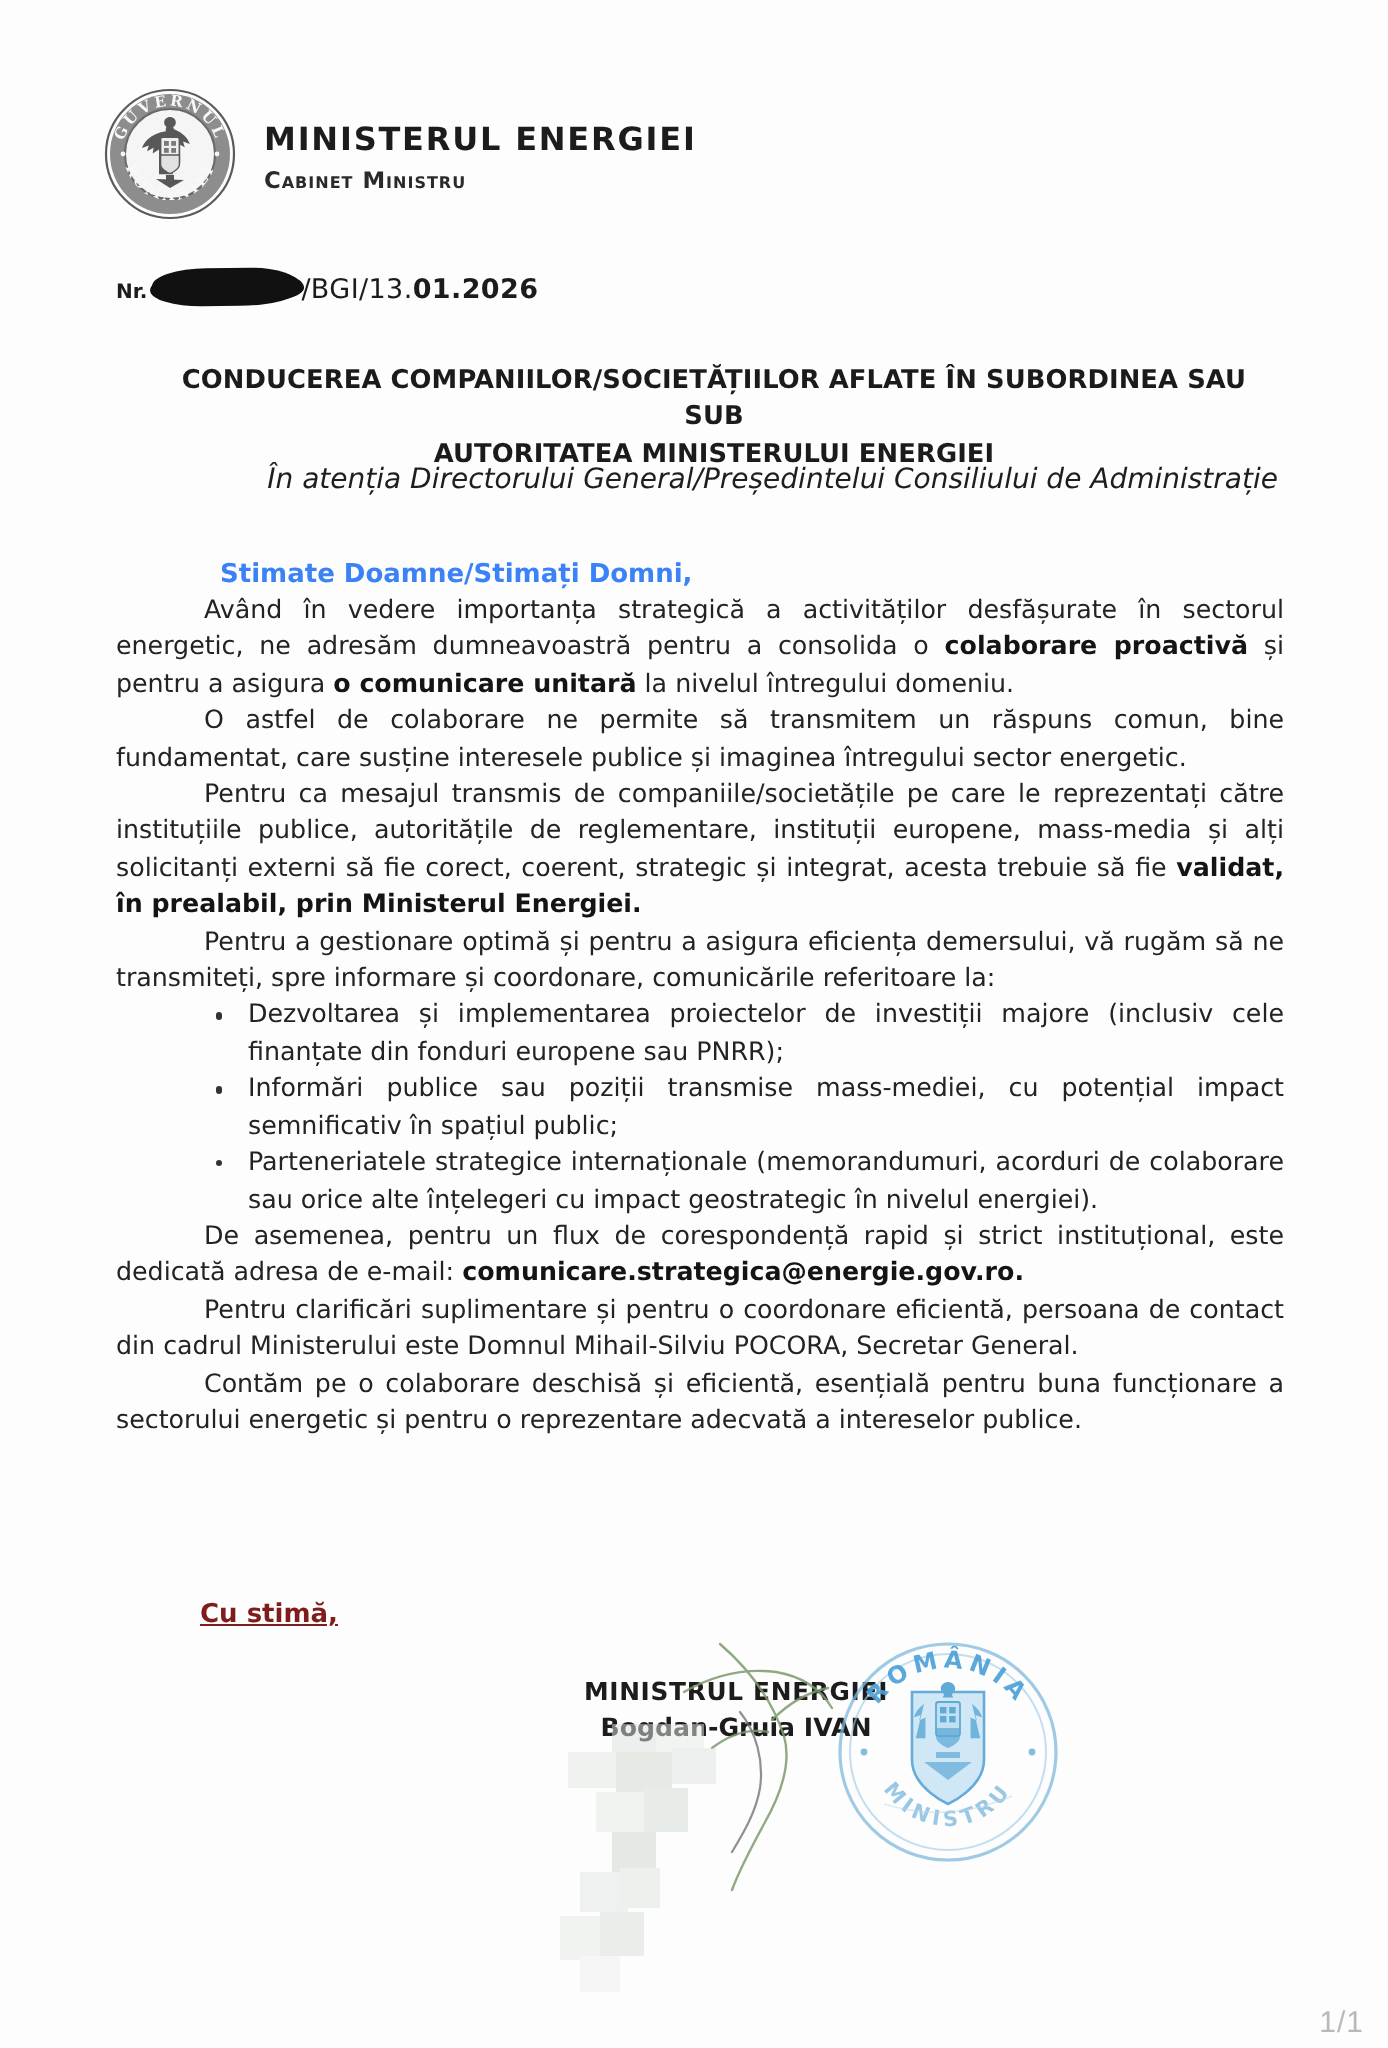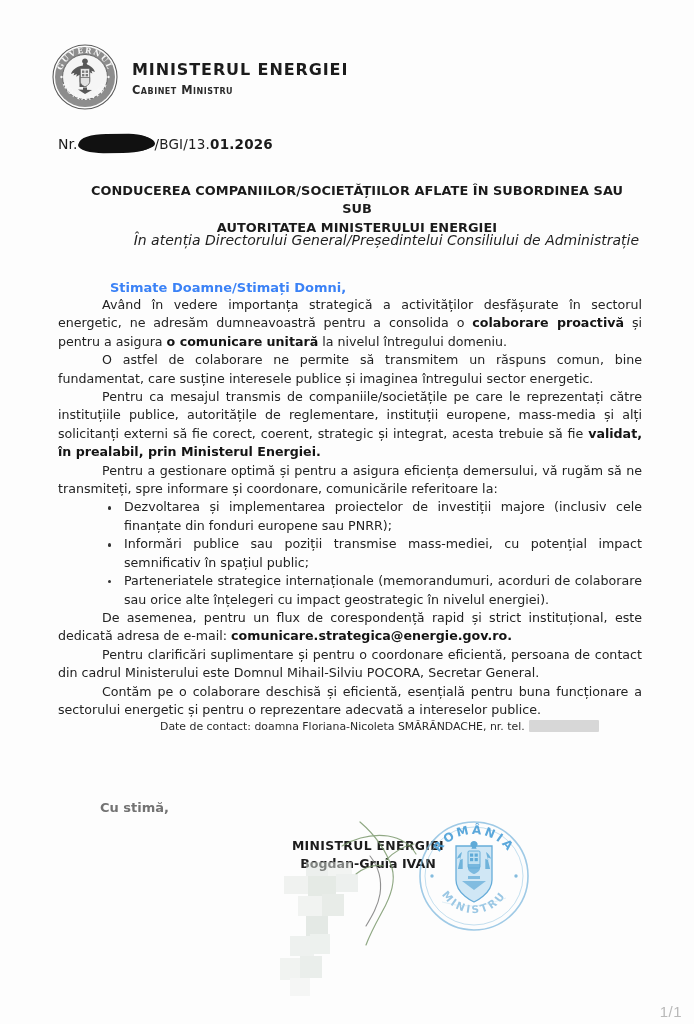--- a/index.html
+++ b/index.html
@@ -64,21 +64,21 @@
   
   .nr-line {
     position: absolute;
     left: 58px;
     top: 132px;
     display: flex;
     align-items: baseline;
     font-size: 14px;
     color: #1c1c1c;
   }
-  .nr-label { font-size: 14px; }
+  .nr-label { font-size: 10px; font-weight: bold; }
   .redaction-bar {
     display: inline-block;
     width: 74px;
     height: 17px;
     background: #111111;
     border-radius: 42% 38% 45% 40% / 58% 62% 52% 55%;
     margin: 0 1px 0 2px;
     transform: rotate(-0.6deg) translateY(2px);
     box-shadow: 2px 1px 0 0 #111, -1px 2px 0 0 #111;
   }
@@ -178,21 +178,22 @@
     border-radius: 1px;
   }
 
   
   .closing {
     position: absolute;
     left: 100px;
     top: 800px;
     font-size: 13px;
     font-weight: 700;
-    color: #737373;
+    color: #7f1d1d;
+    text-decoration: underline;
   }
   .signature-block {
     position: absolute;
     left: 268px;
     top: 838px;
     text-align: center;
     width: 200px;
   }
   .sig-title {
     font-size: 12.4px;
@@ -331,21 +332,20 @@
       <li>Informări publice sau poziții transmise mass-mediei, cu potențial impact semnificativ în spațiul public;</li>
       <li>Parteneriatele strategice internaționale (memorandumuri, acorduri de colaborare sau orice alte înțelegeri cu impact geostrategic în nivelul energiei).</li>
     </ul>
 
     <p><span>De asemenea, pentru un flux de corespondență rapid și strict instituțional, este dedicată adresa de e-mail: </span><b>comunicare.strategica@energie.gov.ro.</b></p>
 
     <p>Pentru clarificări suplimentare și pentru o coordonare eficientă, persoana de contact din cadrul Ministerului este Domnul Mihail-Silviu POCORA, Secretar General.</p>
 
     <p>Contăm pe o colaborare deschisă și eficientă, esențială pentru buna funcționare a sectorului energetic și pentru o reprezentare adecvată a intereselor publice.</p>
 
-    <p class="contact-small"><span>Date de contact: doamna Floriana-Nicoleta SMĂRĂNDACHE, nr. tel.</span><span class="phone-redaction"></span></p>
   </div>
 
   <div class="closing">Cu stimă,</div>
 
   <div class="signature-block">
     <div class="sig-title">MINISTRUL ENERGIEI</div>
     <div class="sig-name">Bogdan-Gruia IVAN</div>
   </div>
 
   <div class="handwriting">

